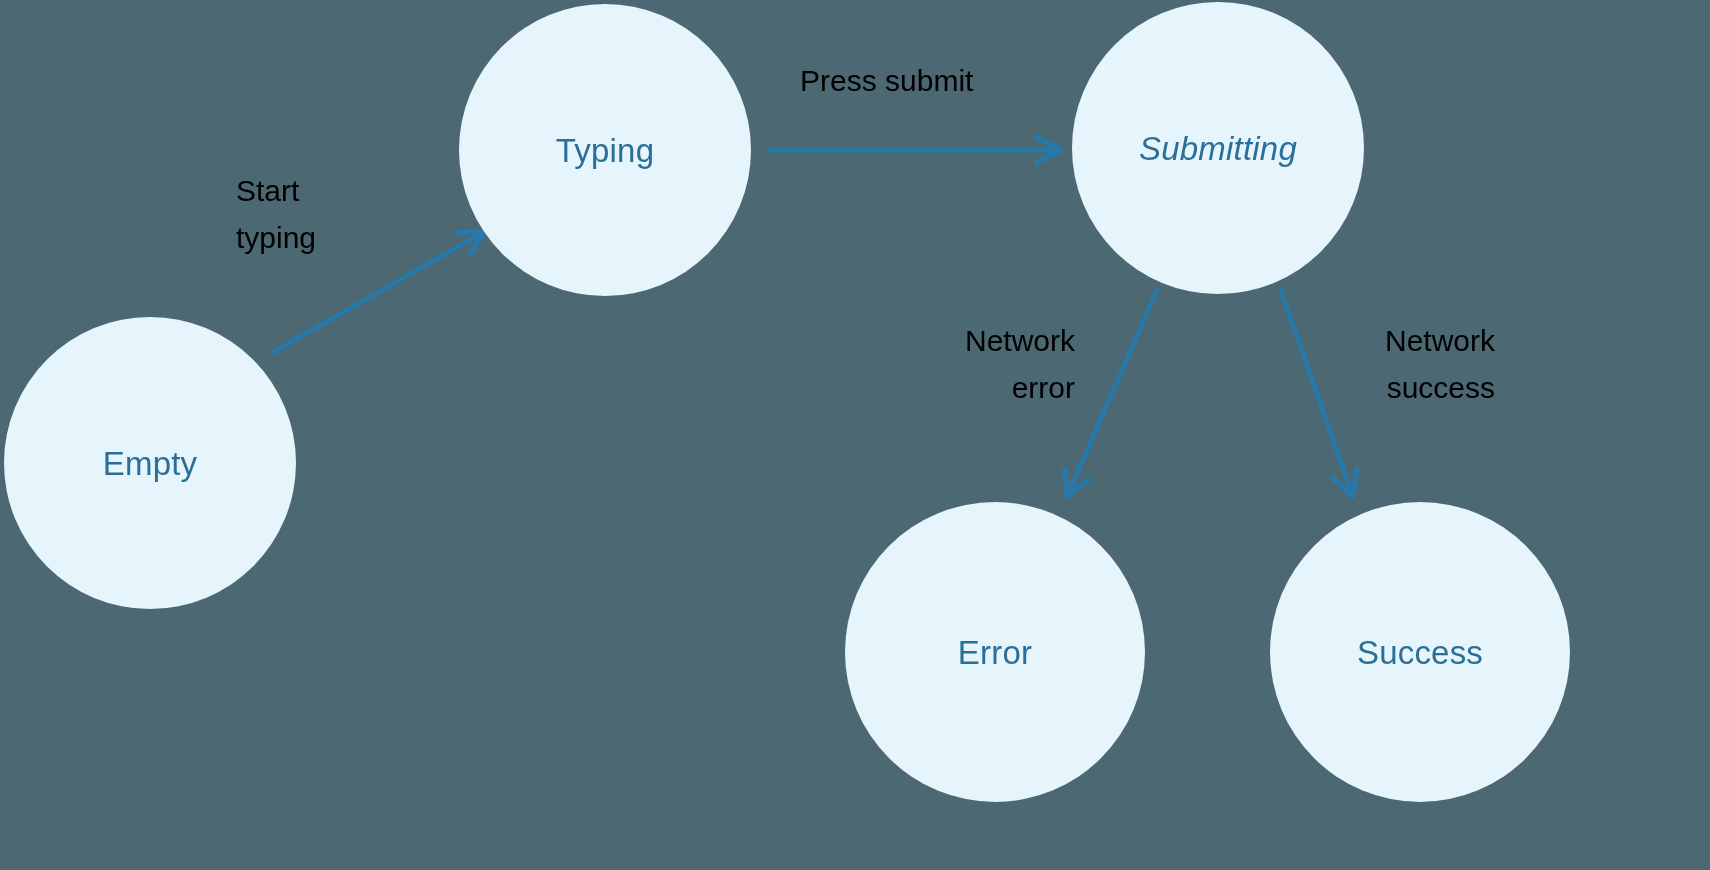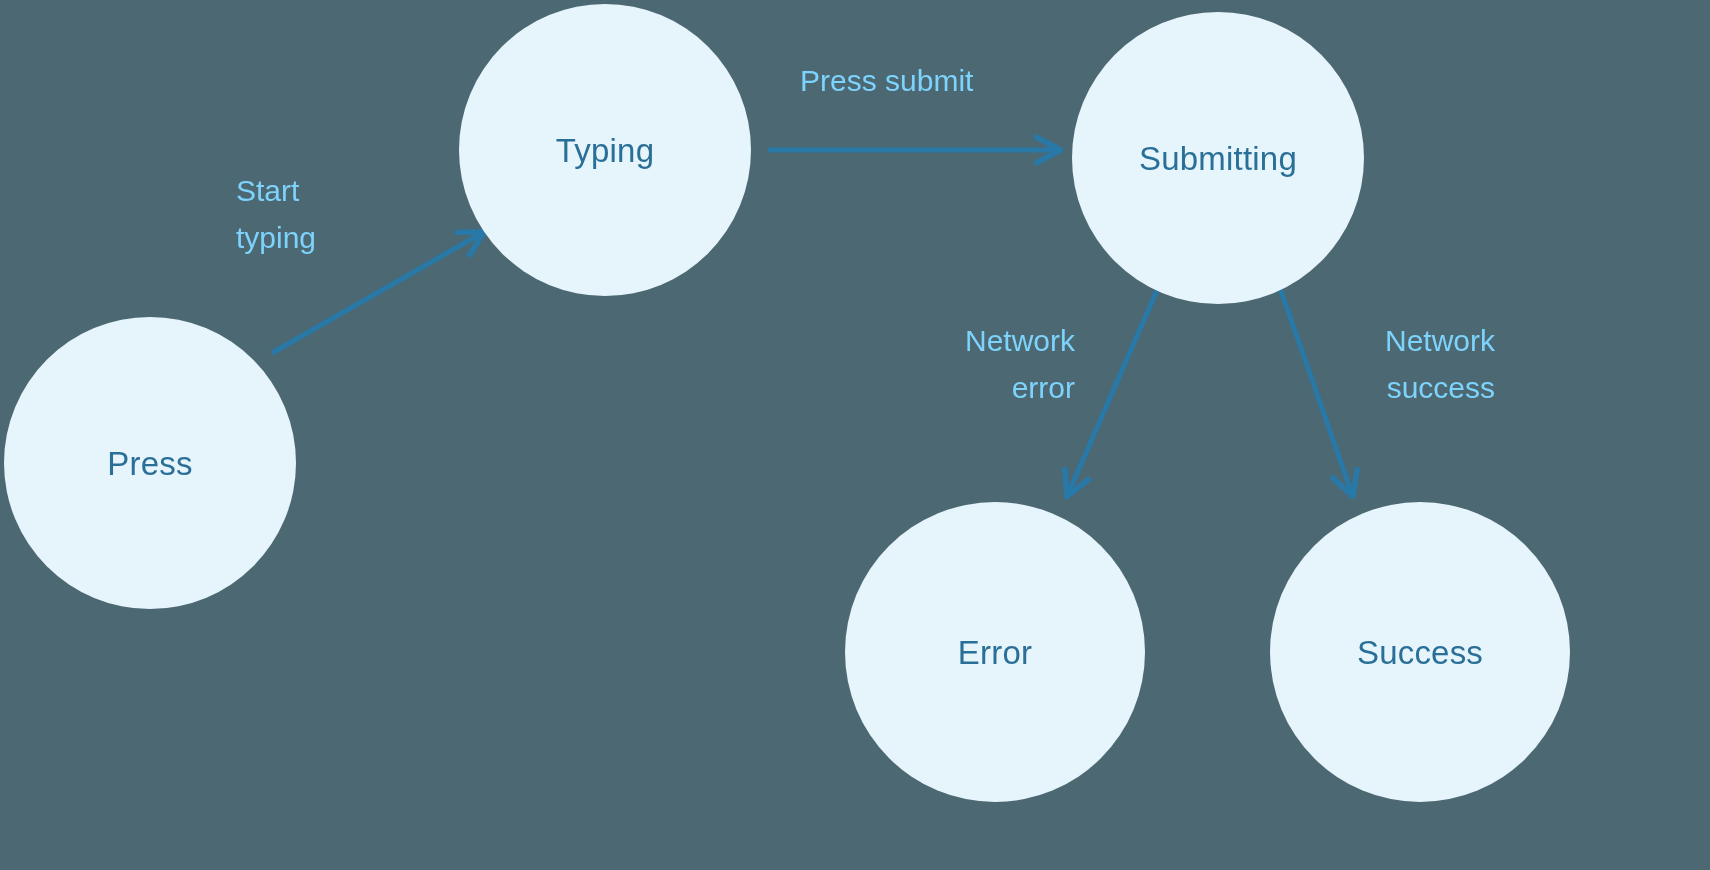--- a/index.html
+++ b/index.html
@@ -35,21 +35,21 @@
     color: #2a6f97;
     font-size: 33px;
     font-weight: 400;
     letter-spacing: 0.2px;
     line-height: 1;
     white-space: nowrap;
     text-align: center;
   }
   .edge-label {
     position: absolute;
-    color: #7dd3fc;
+    color: #000000;
     font-size: 30px;
     font-weight: 400;
     line-height: 1.55;
     white-space: pre-line;
   }
   .el-start-typing { left: 236px; top: 168px; width: 190px; }
   .el-press-submit { left: 800px; top: 58px; width: 230px; text-align: left; }
   .el-network-error { left: 860px; top: 318px; width: 215px; text-align: right; }
   .el-network-success { left: 1280px; top: 318px; width: 215px; text-align: right; }
 </style>
@@ -68,28 +68,28 @@
     <line x1="272" y1="353" x2="482" y2="233" stroke="#2878a8" stroke-width="5" stroke-linecap="butt" marker-end="url(#ah)"></line>
 
     <line x1="768" y1="150" x2="1058" y2="150" stroke="#2878a8" stroke-width="5" stroke-linecap="butt" marker-end="url(#ah)"></line>
 
     <line x1="1158" y1="288" x2="1068" y2="494" stroke="#2878a8" stroke-width="5" stroke-linecap="butt" marker-end="url(#ah)"></line>
 
     <line x1="1280" y1="288" x2="1352" y2="494" stroke="#2878a8" stroke-width="5" stroke-linecap="butt" marker-end="url(#ah)"></line>
   </svg>
 
   <div class="node" style="left:4px; top:317px; width:292px; height:292px;">
-    <span class="node-label">Press</span>
+    <span class="node-label">Empty</span>
   </div>
 
   <div class="node" style="left:459px; top:4px; width:292px; height:292px;">
     <span class="node-label">Typing</span>
   </div>
 
-  <div class="node" style="left:1072px; top:12px; width:292px; height:292px;">
+  <div class="node" style="left:1072px; top:2px; width:292px; height:292px;font-style:italic;">
     <span class="node-label">Submitting</span>
   </div>
 
   <div class="node" style="left:845px; top:502px; width:300px; height:300px;">
     <span class="node-label">Error</span>
   </div>
 
   <div class="node" style="left:1270px; top:502px; width:300px; height:300px;">
     <span class="node-label">Success</span>
   </div>

